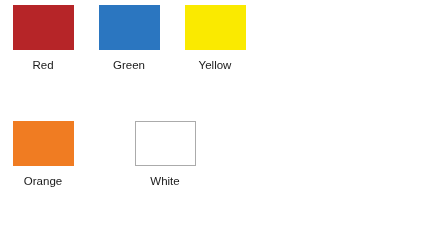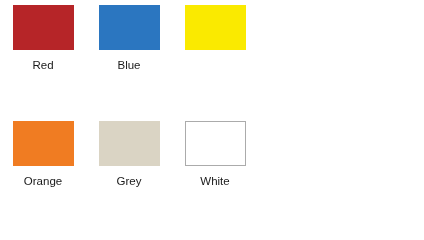--- a/index.html
+++ b/index.html
@@ -26,21 +26,21 @@
   .swatch-row {
     position: absolute;
     left: 0;
     width: 424px;
     display: flex;
     flex-direction: row;
     align-items: flex-start;
   }
 
   #swatch-row-1 { top: 5px; }
-  #swatch-row-2 { top: 121px; }
+  #swatch-row-2 { top: 121px; gap: 36px; }
 
   .swatch-cell {
     width: 86px;
     display: flex;
     flex-direction: column;
     align-items: center;
     flex: 0 0 86px;
   }
 
   .swatch-chip {
@@ -69,42 +69,39 @@
   <div class="swatch-row" id="swatch-row-1">
 
     <div class="swatch-cell">
       <span class="swatch-chip" style="background: rgb(182, 37, 40);"></span>
       <span class="swatch-label">Red</span>
     </div>
 
 
     <div class="swatch-cell">
       <span class="swatch-chip" style="background: rgb(43, 118, 192);"></span>
-      <span class="swatch-label">Blue</span>
+      <span class="swatch-label">Green</span>
     </div>
 
 
     <div class="swatch-cell">
       <span class="swatch-chip" style="background: rgb(250, 234, 0);"></span>
+      <span class="swatch-label">Yellow</span>
     </div>
 
   </div>
 
   <div class="swatch-row" id="swatch-row-2">
 
     <div class="swatch-cell">
       <span class="swatch-chip" style="background: rgb(240, 124, 34);"></span>
       <span class="swatch-label">Orange</span>
     </div>
 
 
-    <div class="swatch-cell">
-      <span class="swatch-chip" style="background: rgb(218, 212, 196);"></span>
-      <span class="swatch-label">Grey</span>
-    </div>
 
     <div class="swatch-cell">
       <span class="swatch-chip" style="background: rgb(255, 255, 255); border: 1px solid rgb(171, 171, 171);"></span>
       <span class="swatch-label">White</span>
     </div>
 
     <div class="swatch-cell">
       <span class="swatch-chip" style="background: transparent;"></span>
       <span class="swatch-label"></span>
     </div>

